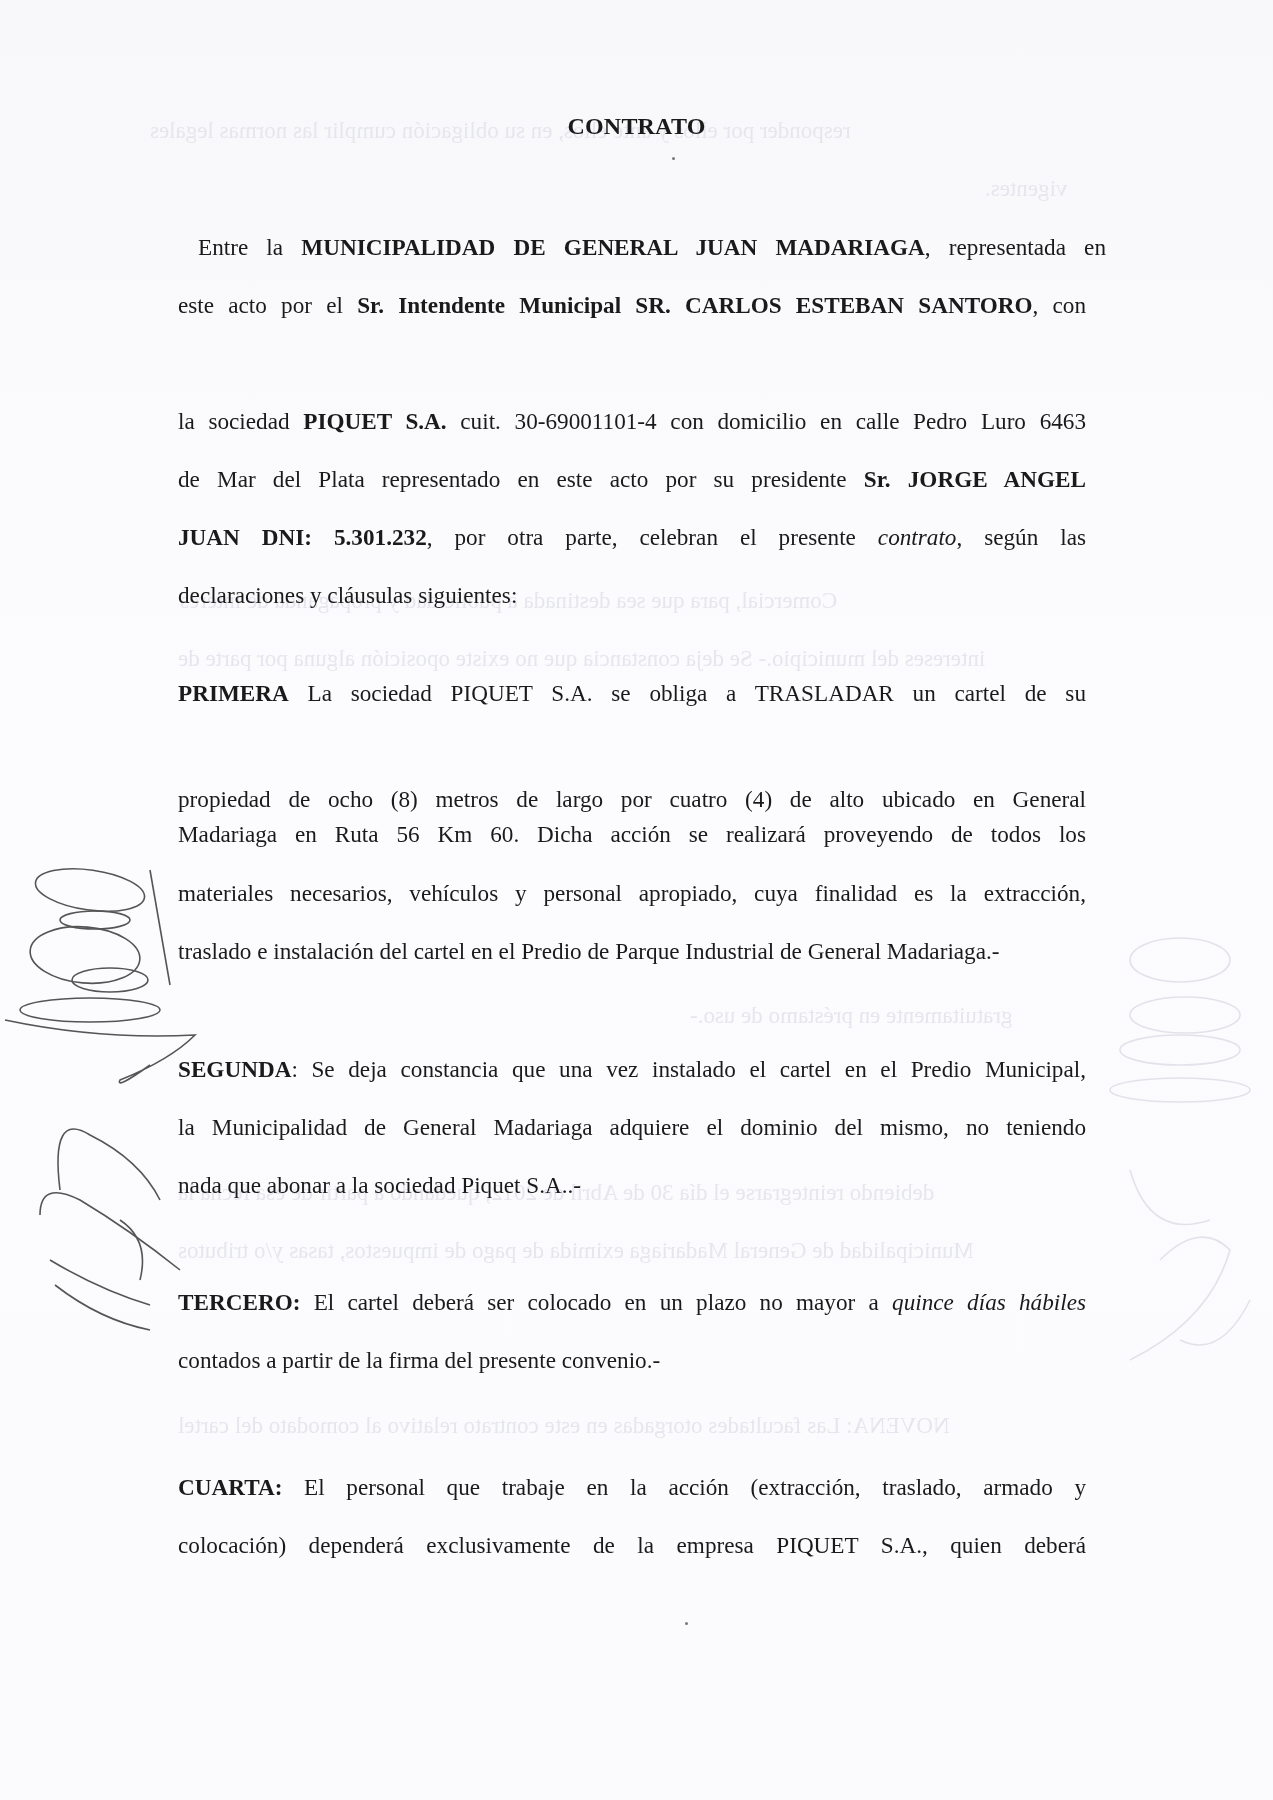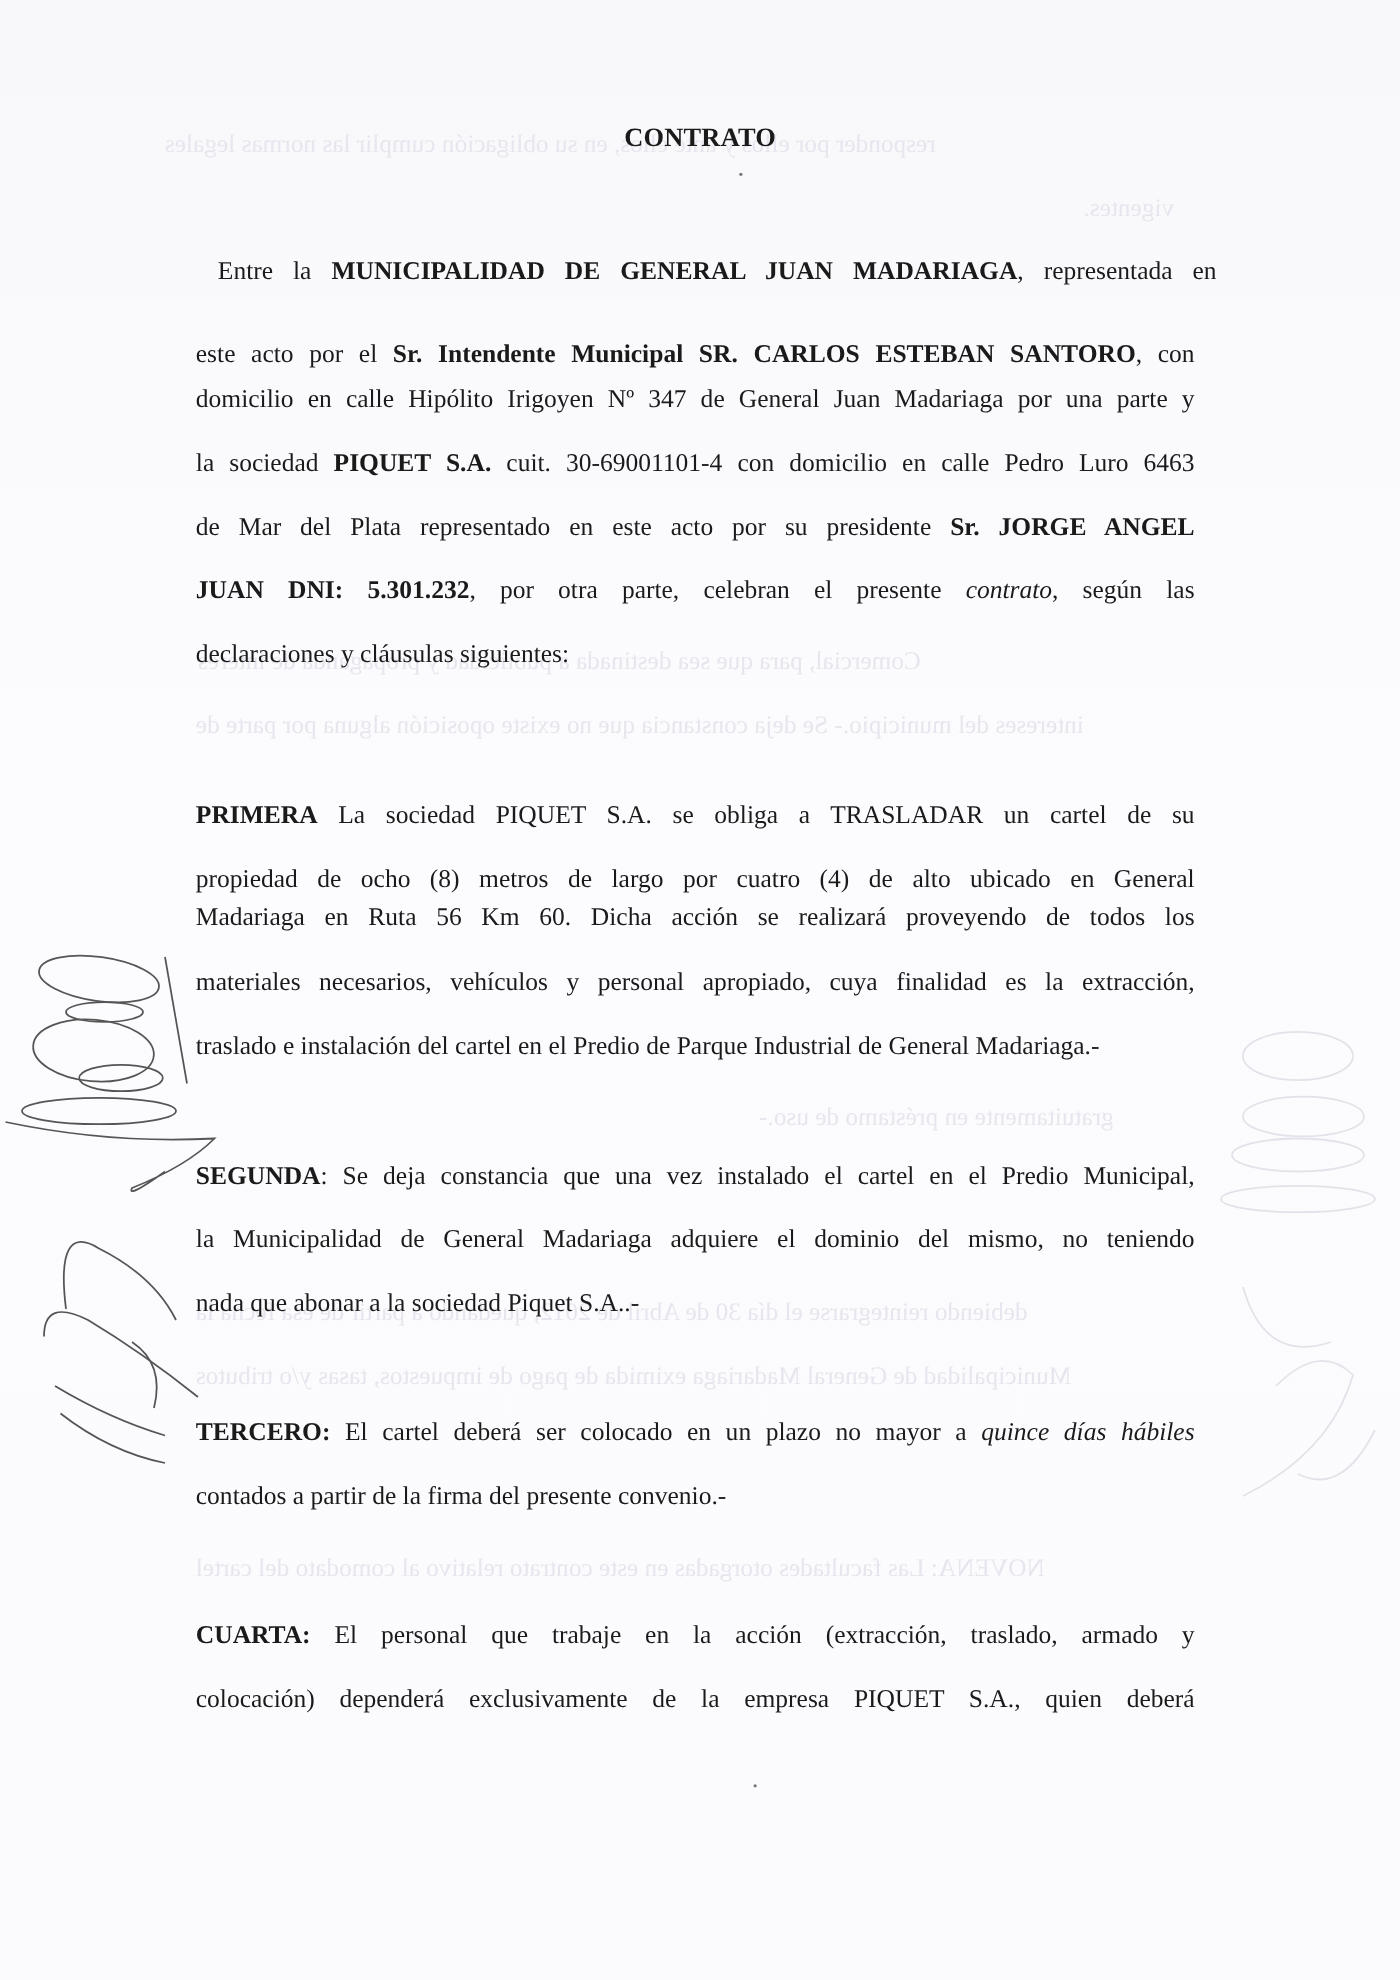--- a/index.html
+++ b/index.html
@@ -115,40 +115,37 @@
       <path d="M110 420 Q150 440 180 380"></path>
     </g>
   </svg>
 
   <div class="title">CONTRATO</div>
   <span class="speck" style="left:672px;top:157px;"></span>
 
   <div class="line justify" style="top:232px;margin-left:20px;">
     <span>Entre la </span><span class="b">MUNICIPALIDAD DE GENERAL JUAN MADARIAGA</span><span>, representada en</span>
   </div>
-  <div class="line justify" style="top:307px;font-family:Liberation Serif, serif;">
+  <div class="line justify" style="top:290px;font-family:Liberation Serif, serif;">
     <span>este acto por el </span><span class="b">Sr. Intendente Municipal SR. CARLOS ESTEBAN SANTORO</span><span>, con</span>
-  </div>
-  <div class="line justify" style="top:348px;">
-    <span>domicilio en calle Hipólito Irigoyen Nº 347 de General Juan Madariaga por una parte y</span>
   </div>
   <div class="line justify" style="top:406px;">
     <span>la sociedad </span><span class="b">PIQUET S.A.</span><span> cuit. 30-69001101-4 con domicilio en calle Pedro Luro 6463</span>
   </div>
   <div class="line justify" style="top:464px;">
     <span>de Mar del Plata representado en este acto por su presidente </span><span class="b">Sr. JORGE ANGEL</span>
   </div>
   <div class="line justify" style="top:522px;">
     <span class="b">JUAN DNI: 5.301.232</span><span>, por otra parte, celebran el presente </span><span class="i">contrato</span><span>, según las</span>
   </div>
   <div class="line" style="top:580px;">
     <span>declaraciones y cláusulas siguientes:</span>
   </div>
 
-  <div class="line justify" style="top:726px;">
+  <div class="line justify" style="top:678px;">
     <span class="b">PRIMERA</span><span> La sociedad PIQUET S.A. se obliga a TRASLADAR un cartel de su</span>
   </div>
   <div class="line justify" style="top:784px;">
     <span>propiedad de ocho (8) metros de largo por cuatro (4) de alto ubicado en General</span>
   </div>
   <div class="line justify" style="top:796px;margin-top:23px;">
     <span>Madariaga en Ruta 56 Km 60. Dicha acción se realizará proveyendo de todos los</span>
   </div>
   <div class="line justify" style="top:878px;">
     <span>materiales necesarios, vehículos y personal apropiado, cuya finalidad es la extracción,</span>

